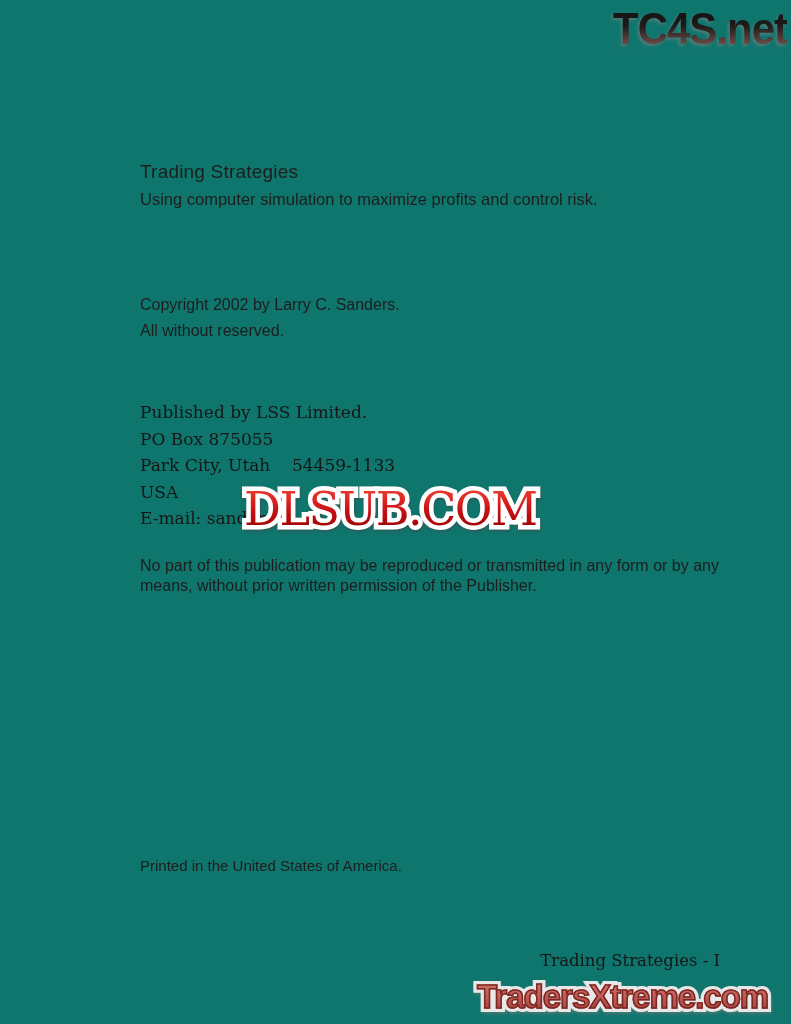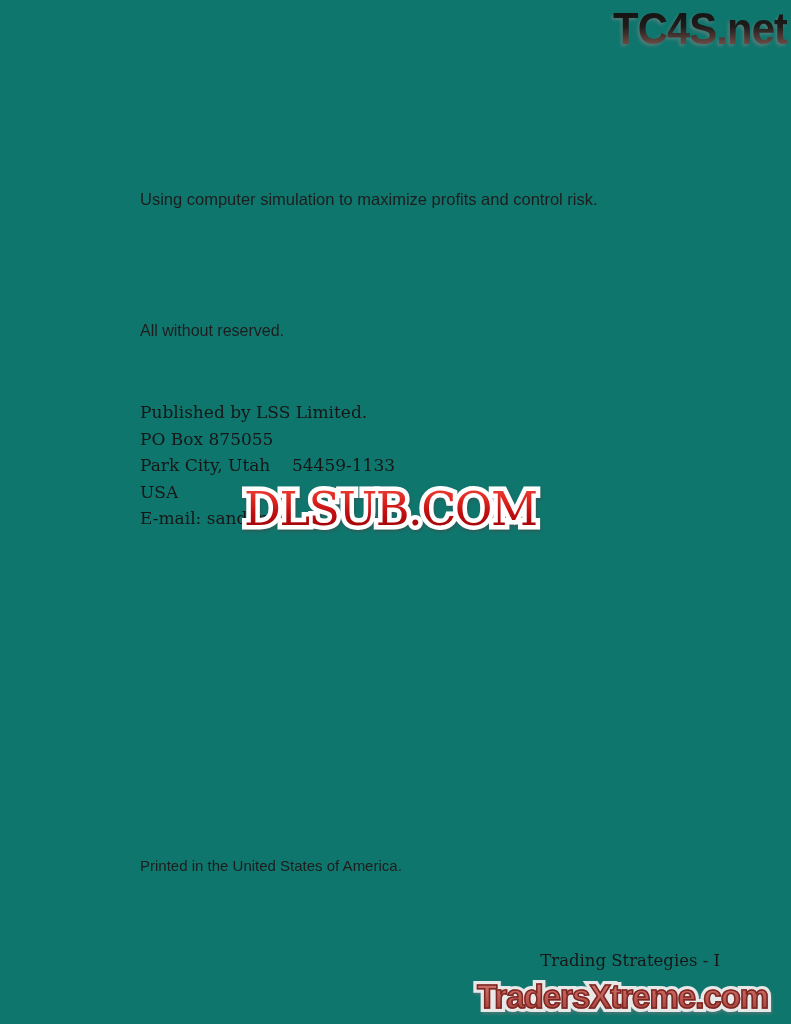--- a/index.html
+++ b/index.html
@@ -127,34 +127,37 @@
     }
   }
 </style>
 </head>
 <body>
 
 <div class="page">
 
   <div class="wm-tc4s">TC4S.net</div>
 
+  <div class="doc-title sans">Trading Strategies</div>
   <div class="doc-subtitle sans">Using computer simulation to maximize profits and control risk.</div>
 
+  <div class="copyright-line-1 sans">Copyright 2002 by Larry C. Sanders.</div>
   <div class="copyright-line-2 sans">All without reserved.</div>
 
   <div class="publisher-block serif">
     <div>Published by LSS Limited.</div>
     <div>PO Box 875055</div>
     <div>Park City, Utah    54459-1133</div>
     <div>USA</div>
     <div>E-mail: sanders@</div>
   </div>
 
   <div class="wm-outlined wm-dlsub" data-text="DLSUB.COM">DLSUB.COM</div>
 
+  <div class="permission-notice sans">No part of this publication may be reproduced or transmitted in any form or by any means, without prior written permission of the Publisher.</div>
 
   <div class="printed-line sans">Printed in the United States of America.</div>
 
   <div class="page-label serif">Trading Strategies - I</div>
 
   <div class="wm-outlined wm-tradersxtreme" data-text="TradersXtreme.com">TradersXtreme.com</div>
 
 </div>
 
 </body></html>

